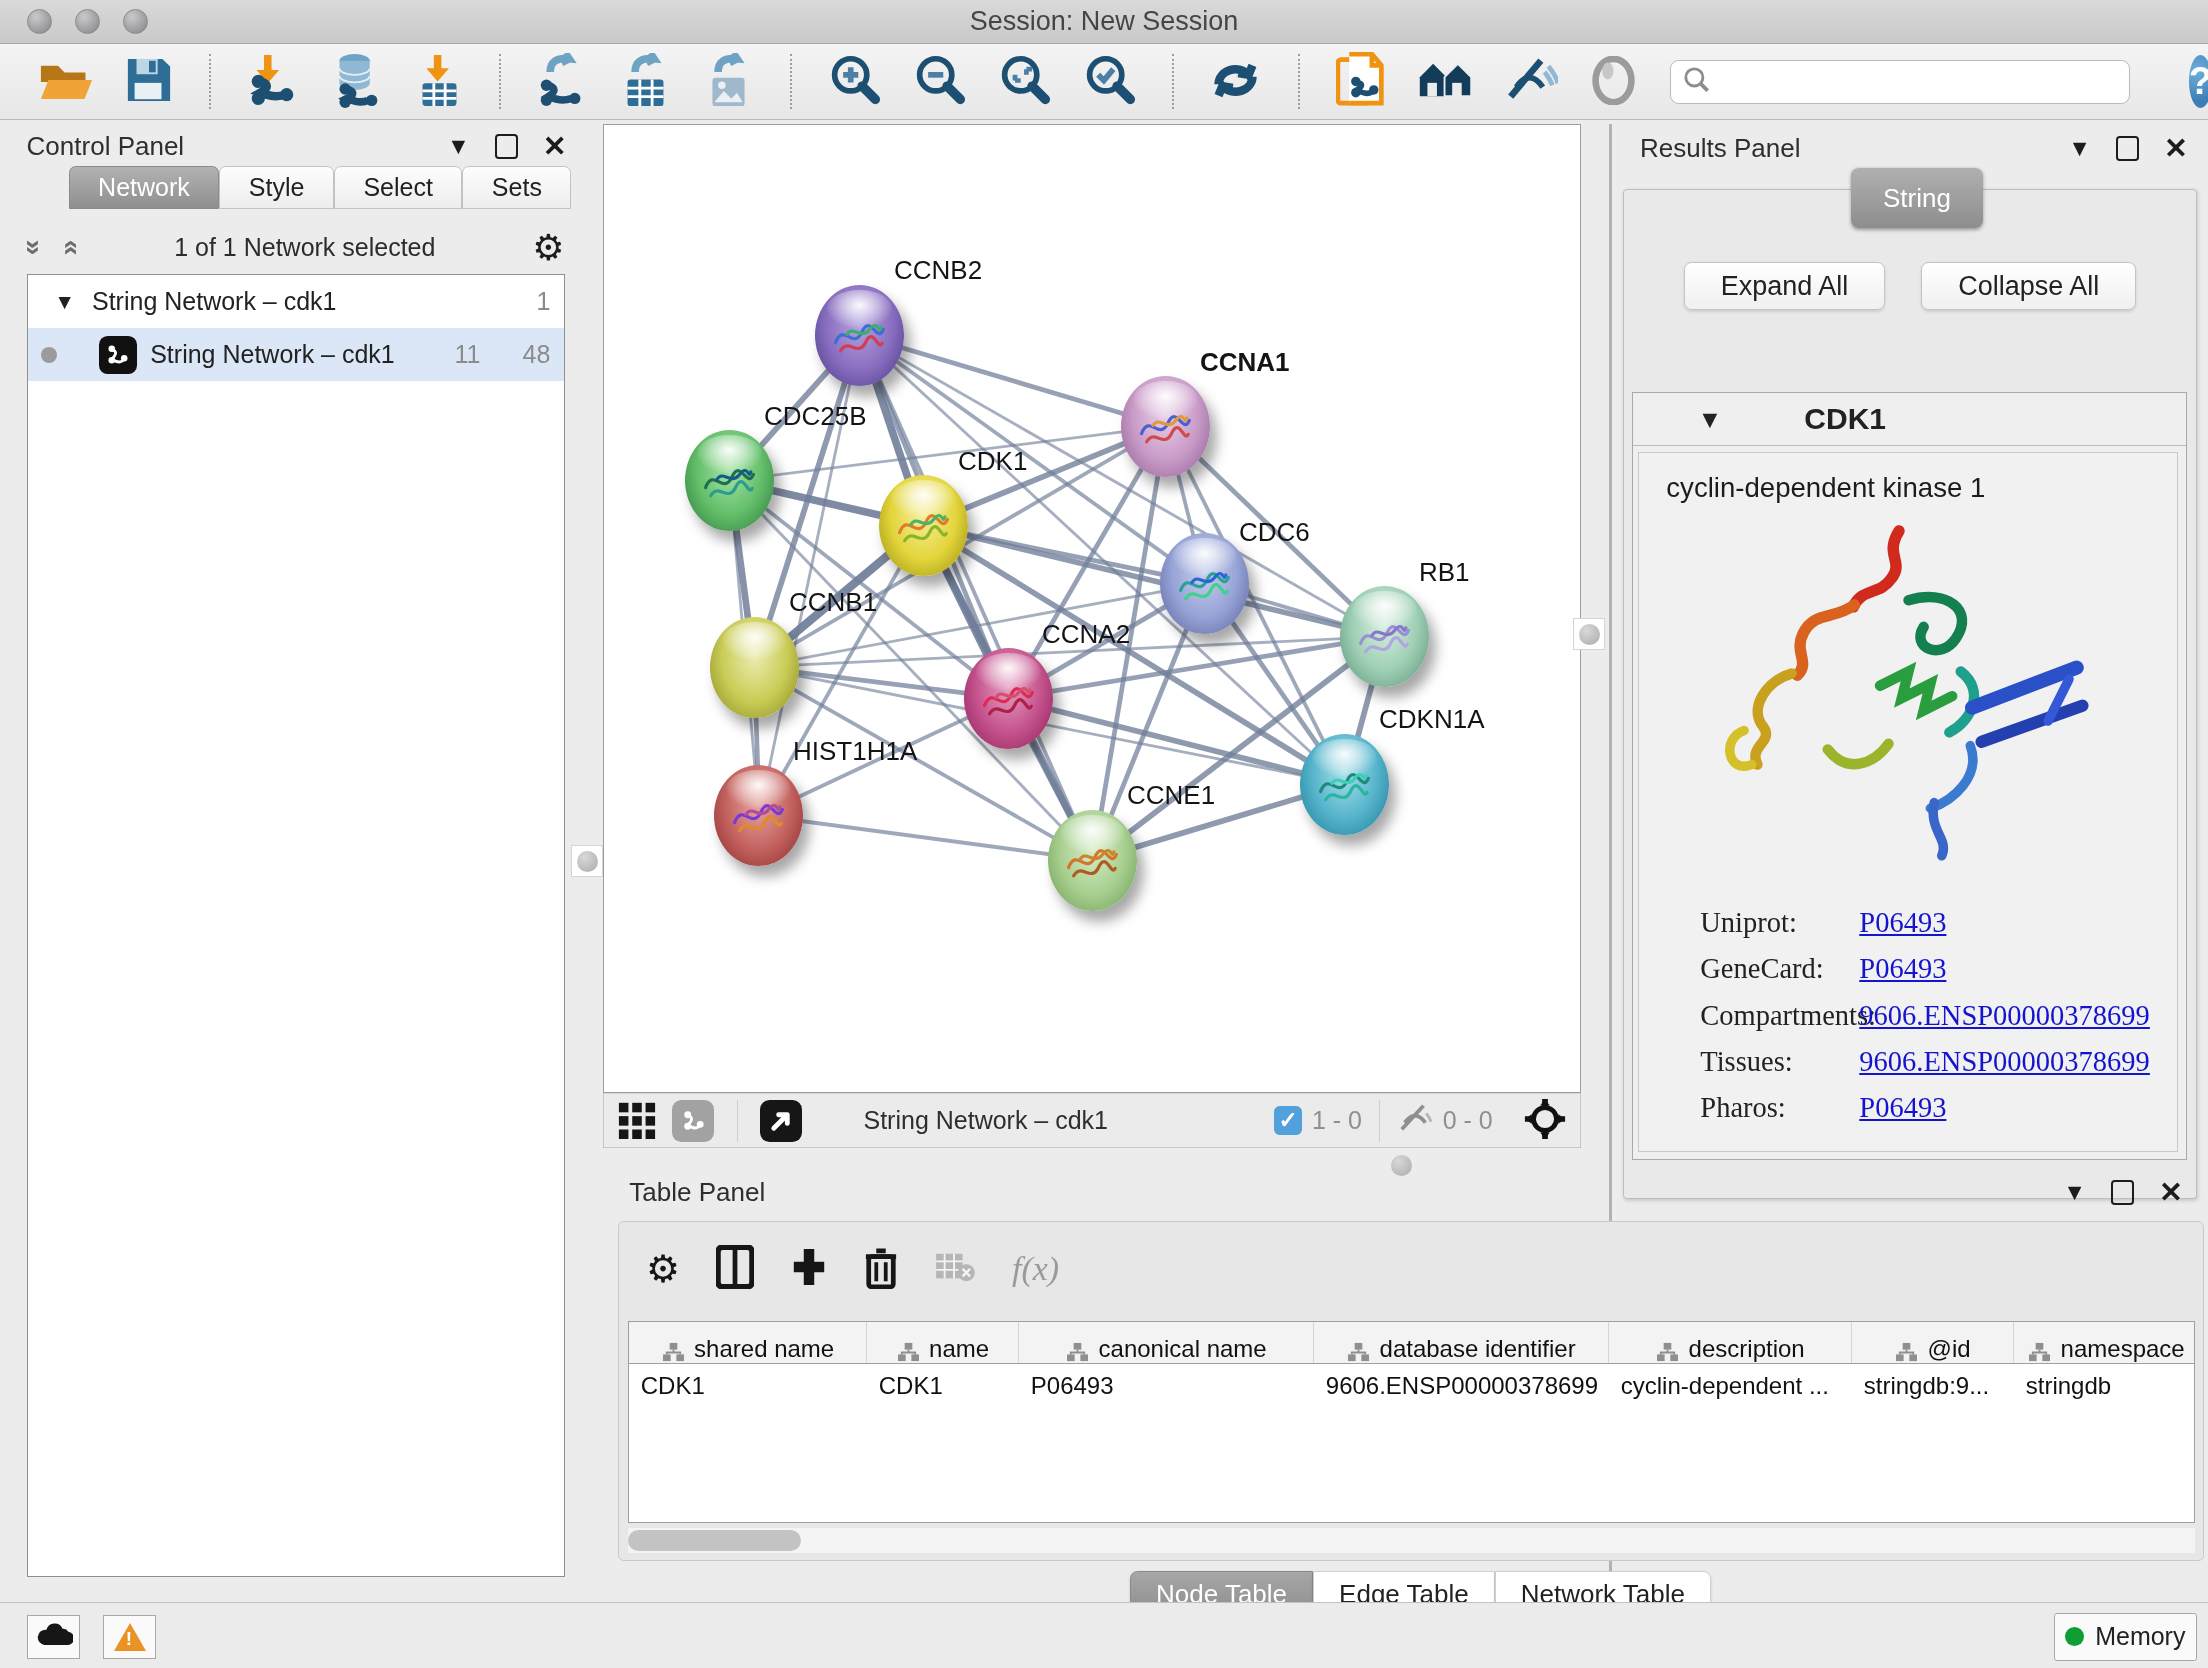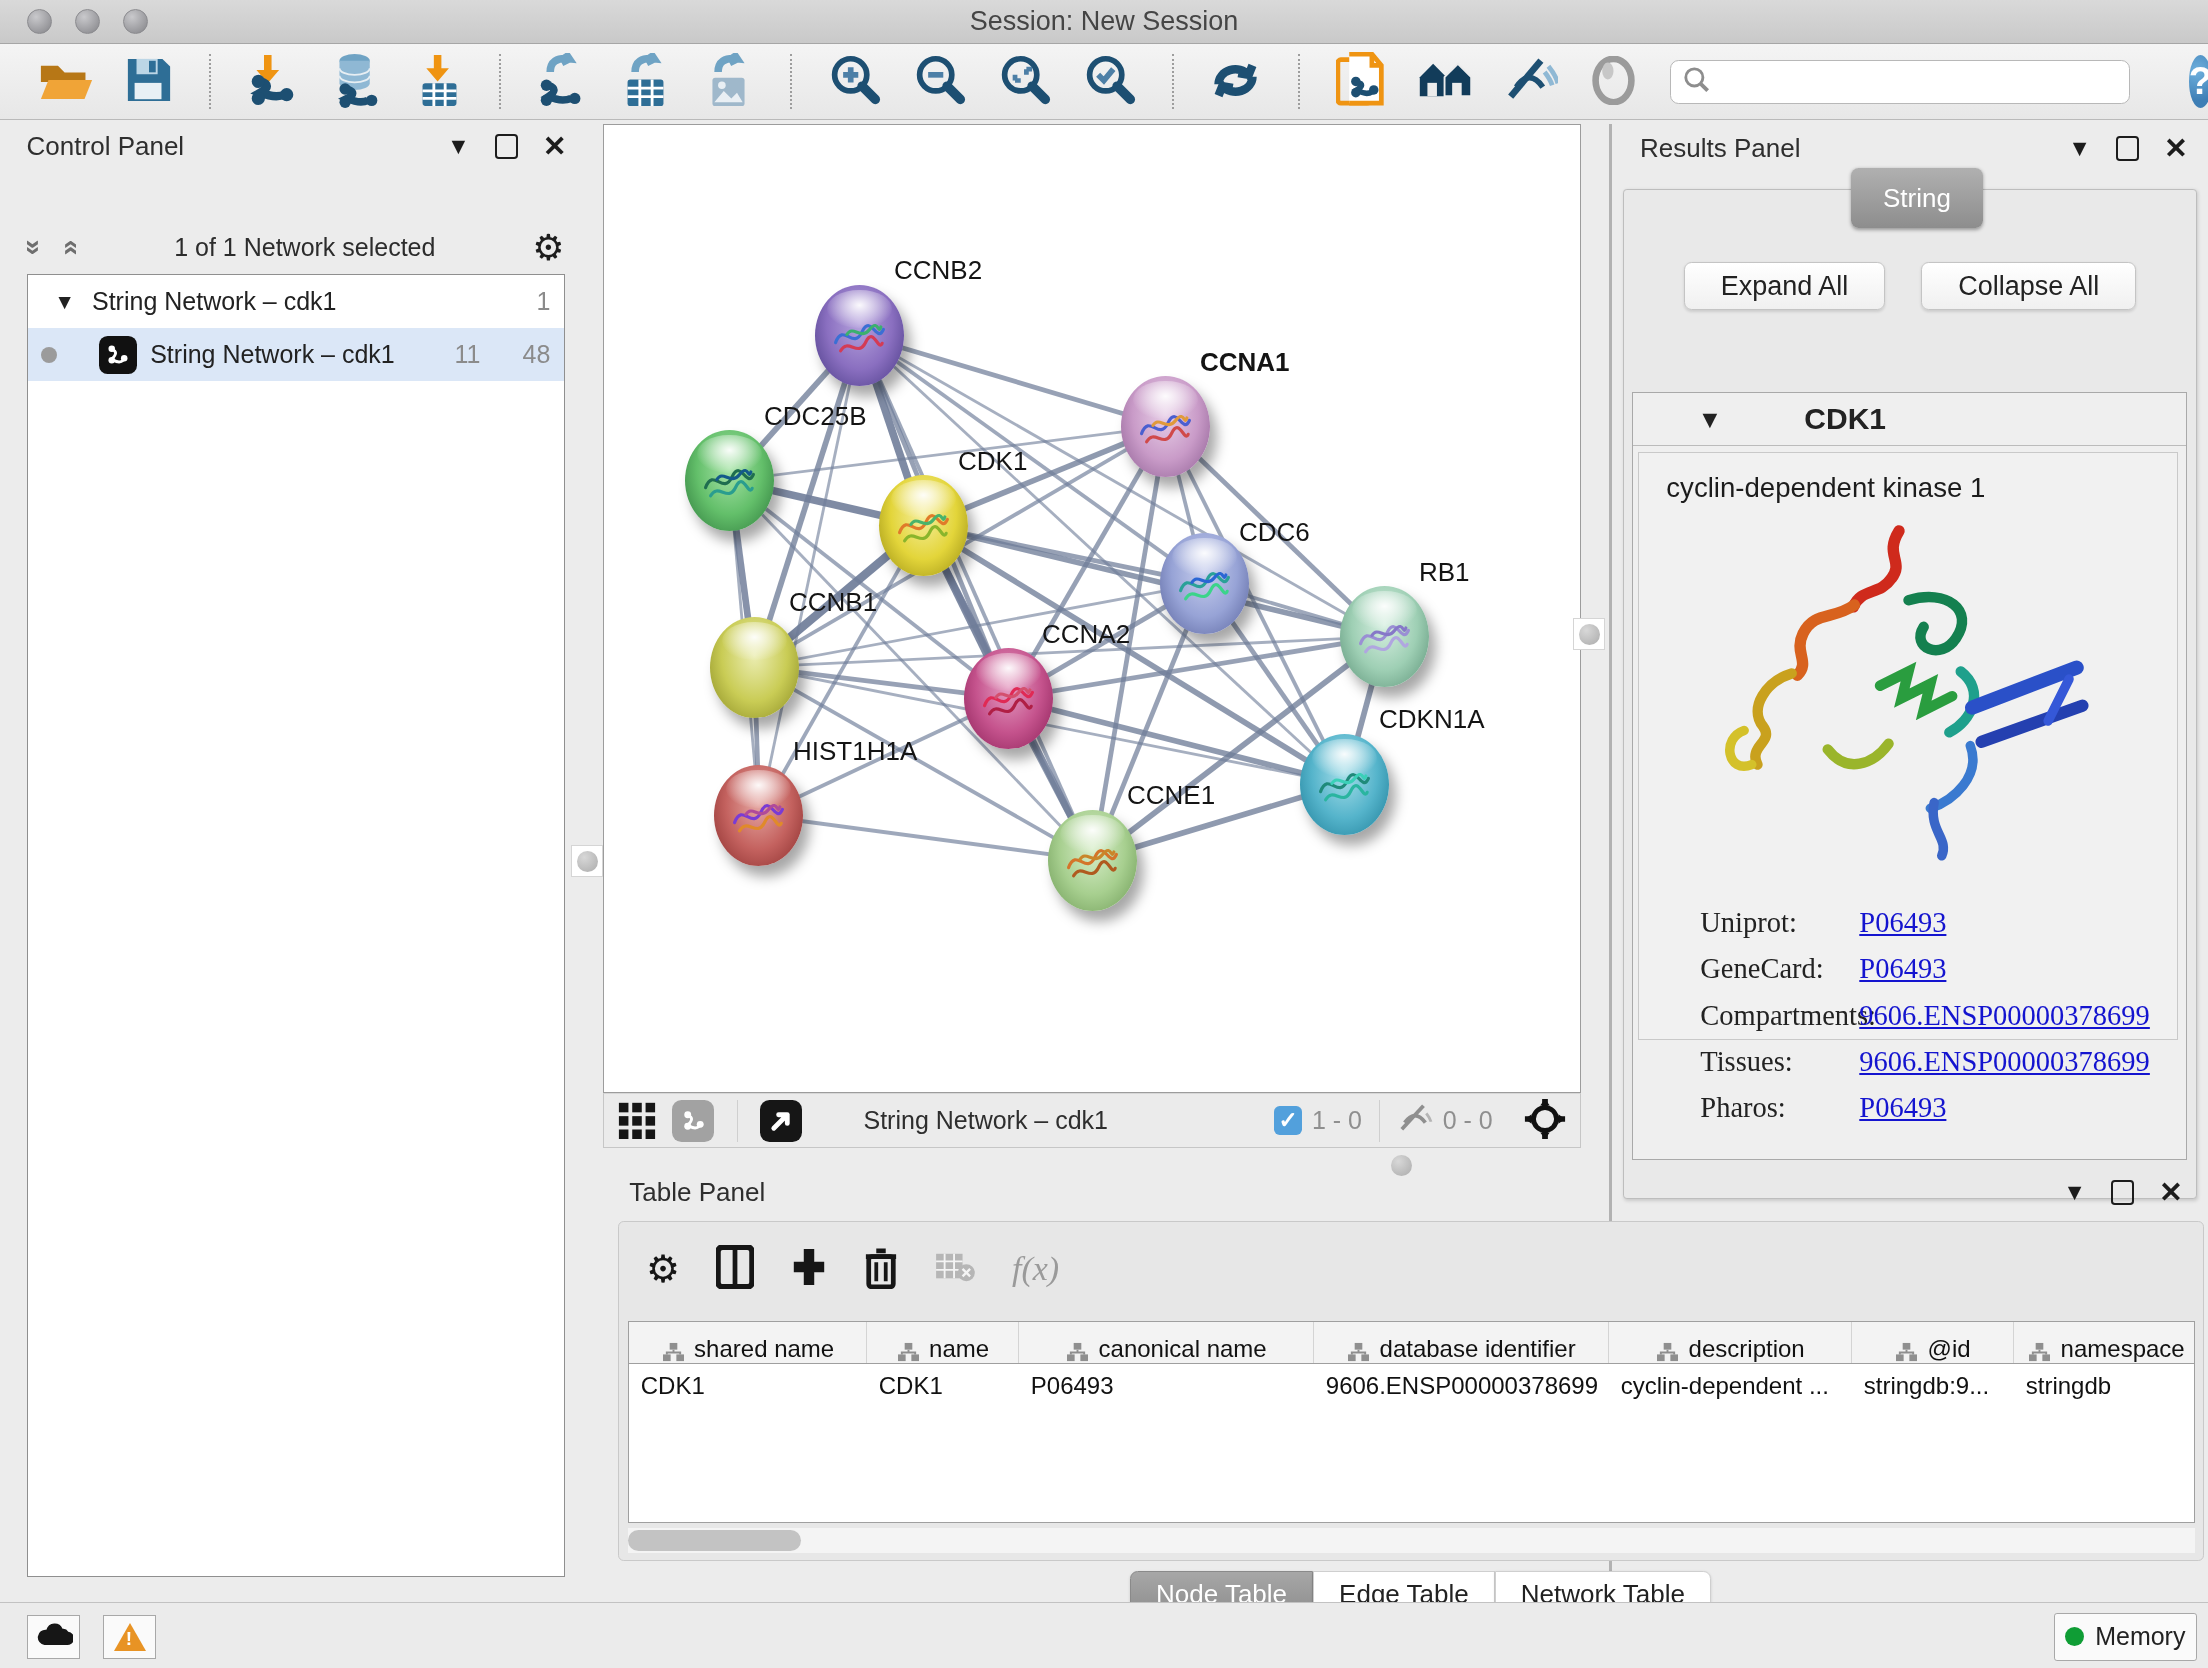--- a/index.html
+++ b/index.html
@@ -90,21 +90,21 @@
   .rp-box { position:absolute; left:0px; top:65px; width:574px; height:1010px;
     background:#e9e9e9; border:1.9px solid #bdbdbd; border-radius:3.8px; box-shadow:1px 1.9px 3.8px rgba(0,0,0,.15); }
   .rp-buttons { display:flex; justify-content:center; gap:36px; margin-top:72px; }
   .rp-btn { height:48px; padding:0 36px; background:linear-gradient(#ffffff,#f0f0f0); border:1px solid #c4c4c4;
     border-radius:7.6px; font-size:27px; display:flex; align-items:center; box-shadow:0 1.9px 2.9px rgba(0,0,0,.12); }
   .rp-card { position:absolute; left:7.6px; top:202px; width:555px; height:768px;
     background:#efefef; border:1.9px solid #a9a9a9; }
   .rp-card-head { height:53px; display:flex; align-items:center; border-bottom:1px solid #bbb; }
   .rp-card-head .tri { margin-left:65px; font-size:25px; }
   .rp-card-head .name { margin-left:82px; font-size:30px; font-weight:bold; }
-  .rp-card-body { position:absolute; left:5.7px; top:59px; width:540px; height:588px;
+  .rp-card-body { position:absolute; left:5.7px; top:59px; width:540px; height:700px;
     background:#f1f1f1; border:1px solid #c9c9c9; }
   .rp-desc { font-size:27.6px; color:#1c1c1c; padding:19px 0 0 27px; }
   .crosslinks { font-family:"Liberation Serif", serif; padding-left:34px; margin-top:7.6px; }
   .crosslinks h3 { font-size:29.5px; }
   .cl-row { display:flex; font-size:28.5px; margin-top:14.3px; }
   .cl-row .lbl { width:186px; padding-left:27px; }
   .cl-row a { color:#1414cf; text-decoration:underline; }
 
   
   .table-panel { position:absolute; left:616px; top:1168px; width:1592px; height:434px; }
@@ -308,20 +308,26 @@
 </div>
 
 <div class="control-panel">
   <div class="cp-header">
     <span class="panel-title">Control Panel</span>
     <span class="panel-controls">
       <span class="ctl-tri">▼</span>
       <span class="ctl-float"></span>
       <span class="ctl-close">✕</span>
     </span>
+  </div>
+  <div class="cp-tabs">
+    <div class="cp-tab active">Network</div>
+    <div class="cp-tab">Style</div>
+    <div class="cp-tab">Select</div>
+    <div class="cp-tab">Sets</div>
   </div>
   <div class="cp-subhead">
     <span class="chev rot90">»</span>
     <span class="chev rotm90" style="margin-left:19px">»</span>
     <span style="flex:1; text-align:center">1 of 1 Network selected</span>
     <span class="cp-gear">⚙</span>
   </div>
   <div class="cp-list">
     <div class="tree-row">
       <span style="font-size:21px; margin:0 17px 0 13.3px">▼</span>

